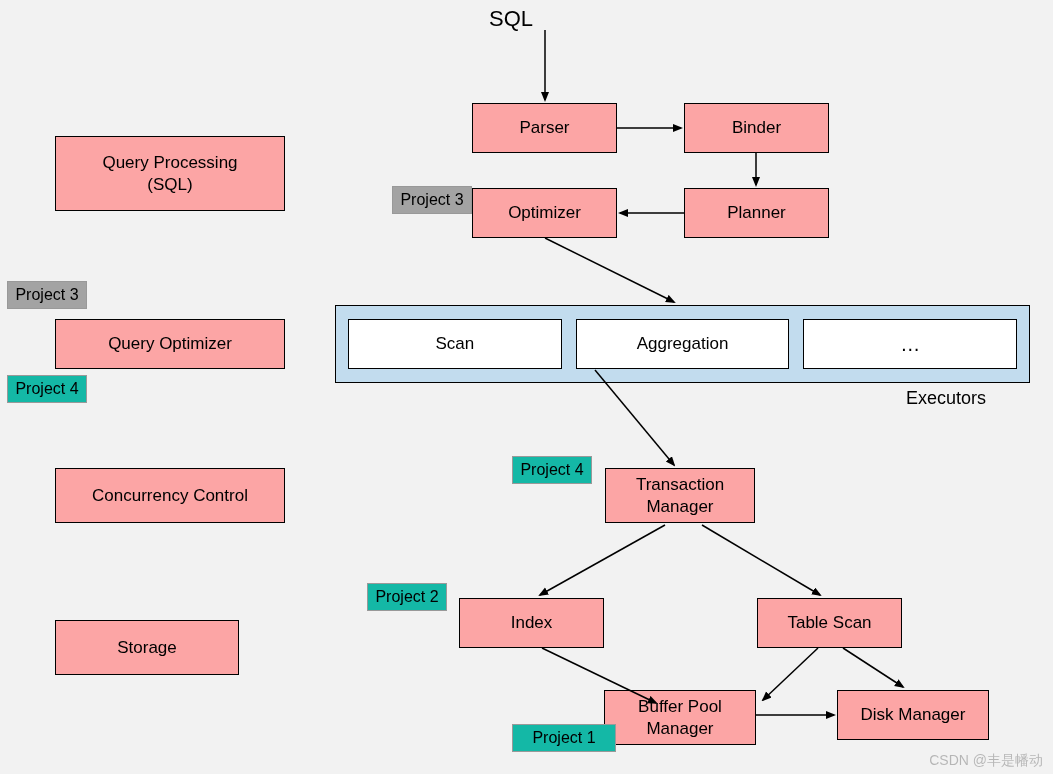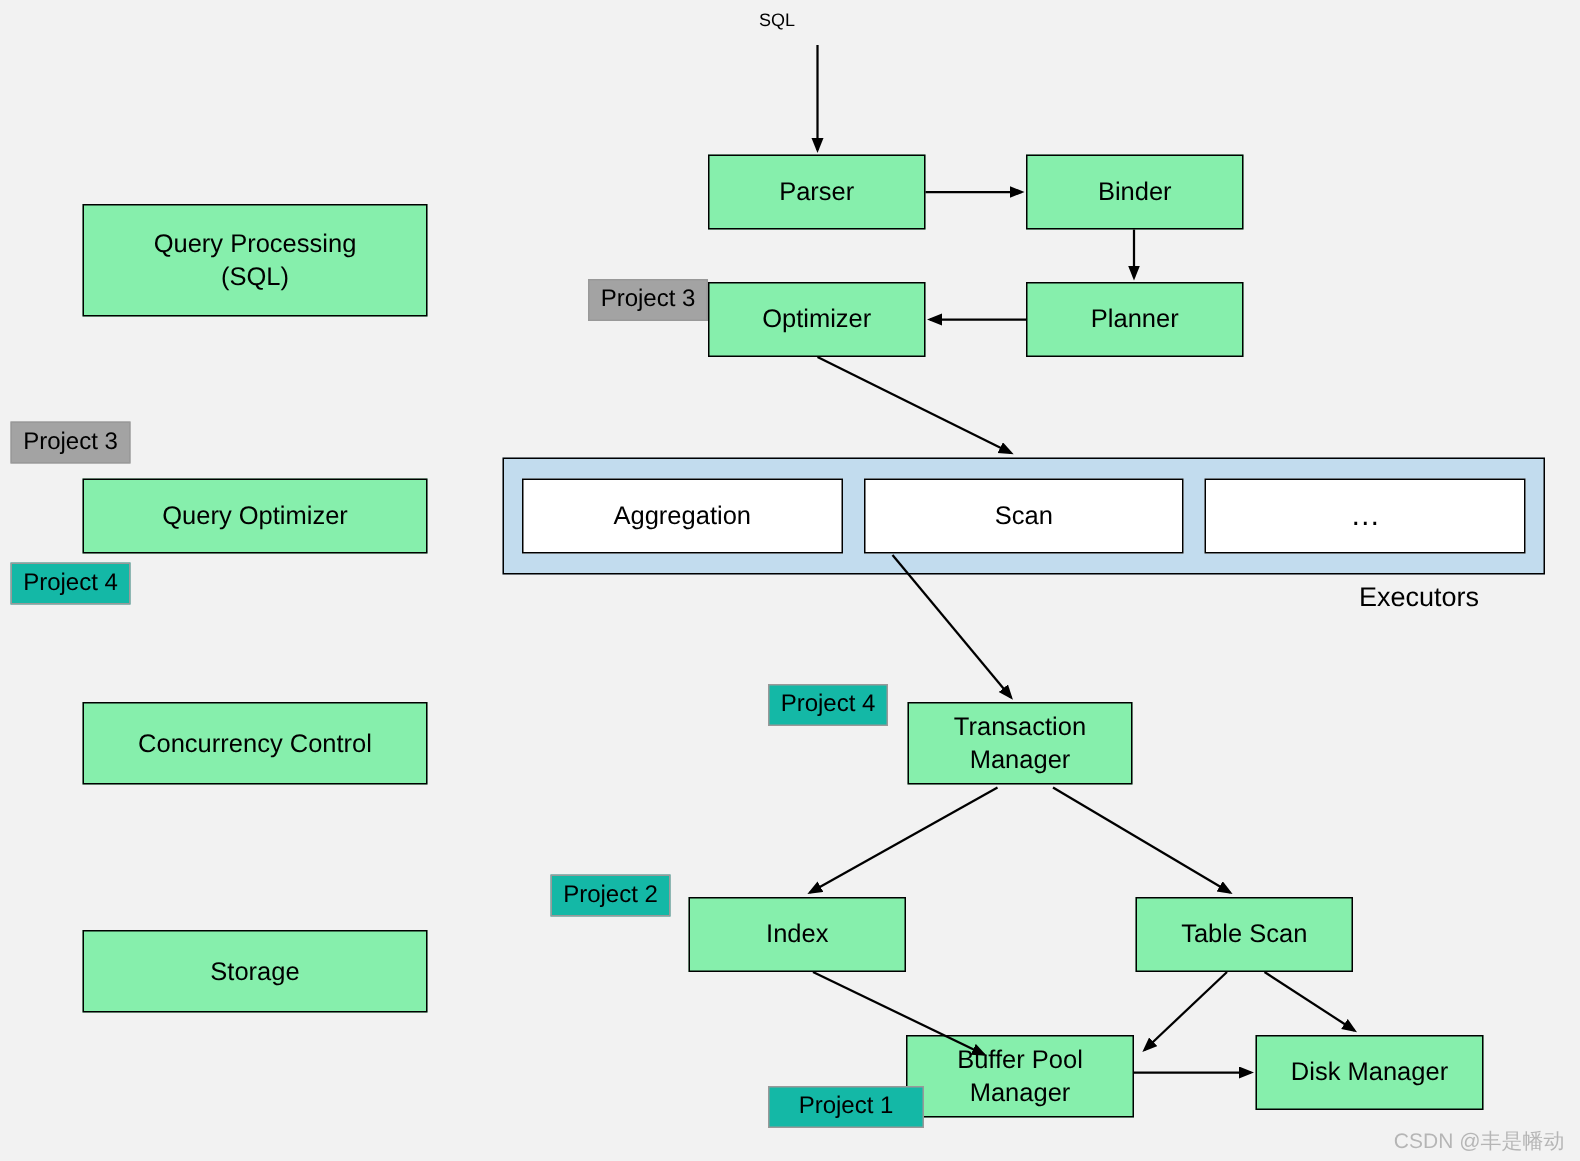--- a/index.html
+++ b/index.html
@@ -8,21 +8,21 @@
     background: #f2f2f2;
     font-family: Arial, Helvetica, sans-serif;
     font-size: 17px;
     color: #000;
     width: 1053px;
     height: 774px;
     position: relative;
   }
   .box {
     position: absolute;
-    background: #86efac;
+    background: #fca5a5;
     border: 1px solid #000;
     display: flex;
     align-items: center;
     justify-content: center;
     text-align: center;
     line-height: 1.25;
     padding: 4px;
   }
   .tag {
     position: absolute;
@@ -67,36 +67,36 @@
     position: absolute;
     right: 10px;
     bottom: 4px;
     font-size: 14px;
     color: rgba(0,0,0,0.25);
   }
 </style>
 </head>
 <body>
 
-<div class="label" style="left:506px; top:6px; font-size:12px;">SQL</div>
+<div class="label" style="left:489px; top:6px; font-size:22px;">SQL</div>
 
 <div class="box" style="left:55px; top:136px; width:230px; height:75px; white-space:pre-line;">Query Processing
 (SQL)</div>
 <div class="box" style="left:55px; top:319px; width:230px; height:50px;">Query Optimizer</div>
 <div class="box" style="left:55px; top:468px; width:230px; height:55px;">Concurrency Control</div>
-<div class="box" style="left:55px; top:620px; width:230px; height:55px;">Storage</div>
+<div class="box" style="left:55px; top:620px; width:184px; height:55px;">Storage</div>
 
 <div class="box" style="left:472px; top:103px; width:145px; height:50px;">Parser</div>
 <div class="box" style="left:684px; top:103px; width:145px; height:50px;">Binder</div>
 <div class="box" style="left:472px; top:188px; width:145px; height:50px;">Optimizer</div>
 <div class="box" style="left:684px; top:188px; width:145px; height:50px;">Planner</div>
 
 <div class="group" style="left:335px; top:305px; width:695px; height:78px;">
+  <div class="item">Scan</div>
   <div class="item">Aggregation</div>
-  <div class="item">Scan</div>
   <div class="item" style="font-size:20px;">…</div>
 </div>
 <div class="label" style="left:906px; top:388px; font-size:18px;">Executors</div>
 
 <div class="box" style="left:605px; top:468px; width:150px; height:55px; white-space:pre-line;">Transaction
 Manager</div>
 
 <div class="box" style="left:459px; top:598px; width:145px; height:50px;">Index</div>
 <div class="box" style="left:757px; top:598px; width:145px; height:50px;">Table Scan</div>
 

